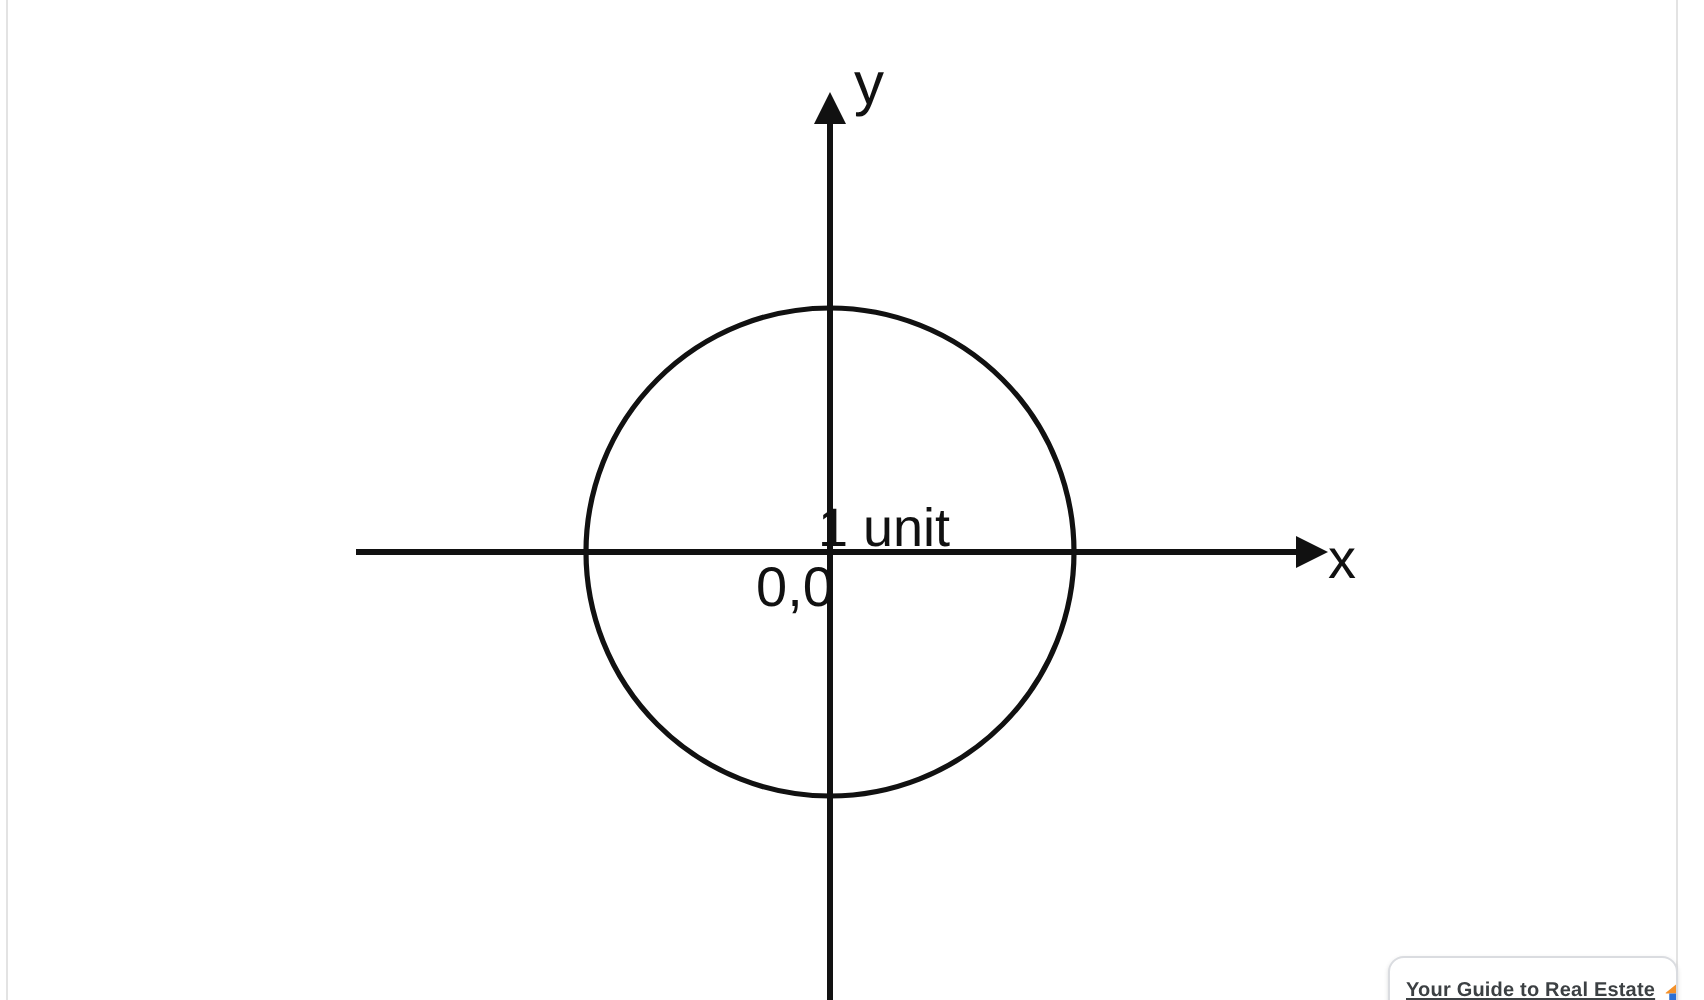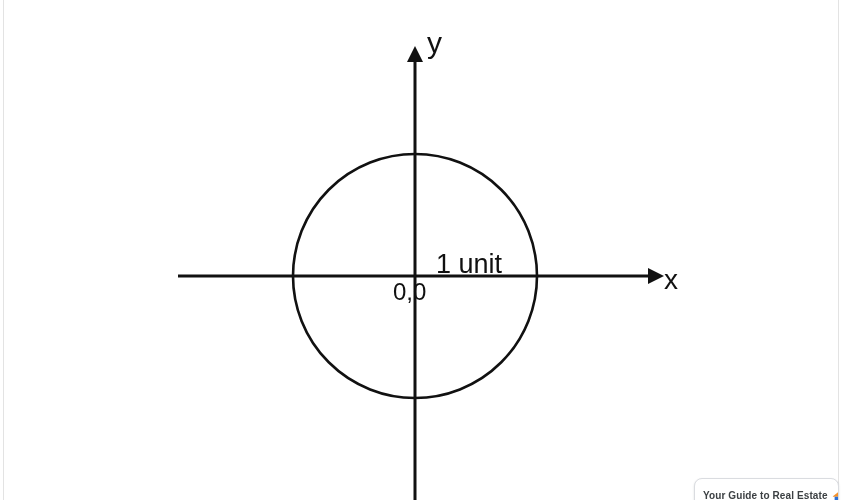--- a/index.html
+++ b/index.html
@@ -47,28 +47,28 @@
     left: 427px;
     top: 28px;
     font-size: 30px;
   }
   #axis-label-x {
     left: 664px;
     top: 266px;
     font-size: 28px;
   }
   #radius-label {
-    left: 436px;
+    left: 409px;
     top: 251px;
     font-size: 27px;
   }
   #origin-label {
-    left: 393px;
+    left: 378px;
     top: 280px;
-    font-size: 24px;
+    font-size: 28px;
   }
 
   #ad-card {
     position: absolute;
     left: 694px;
     top: 478px;
     width: 145px;
     height: 34px;
     background: #ffffff;
     border: 1px solid #dadce0;

